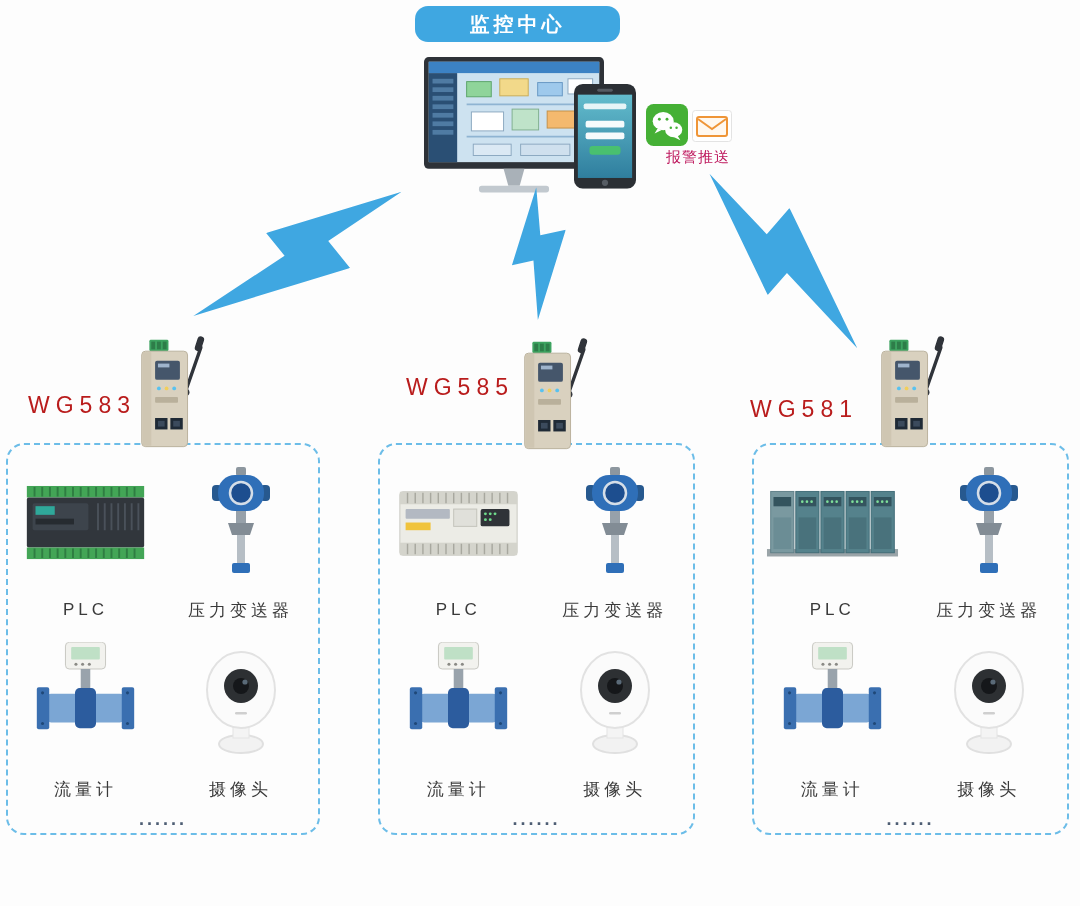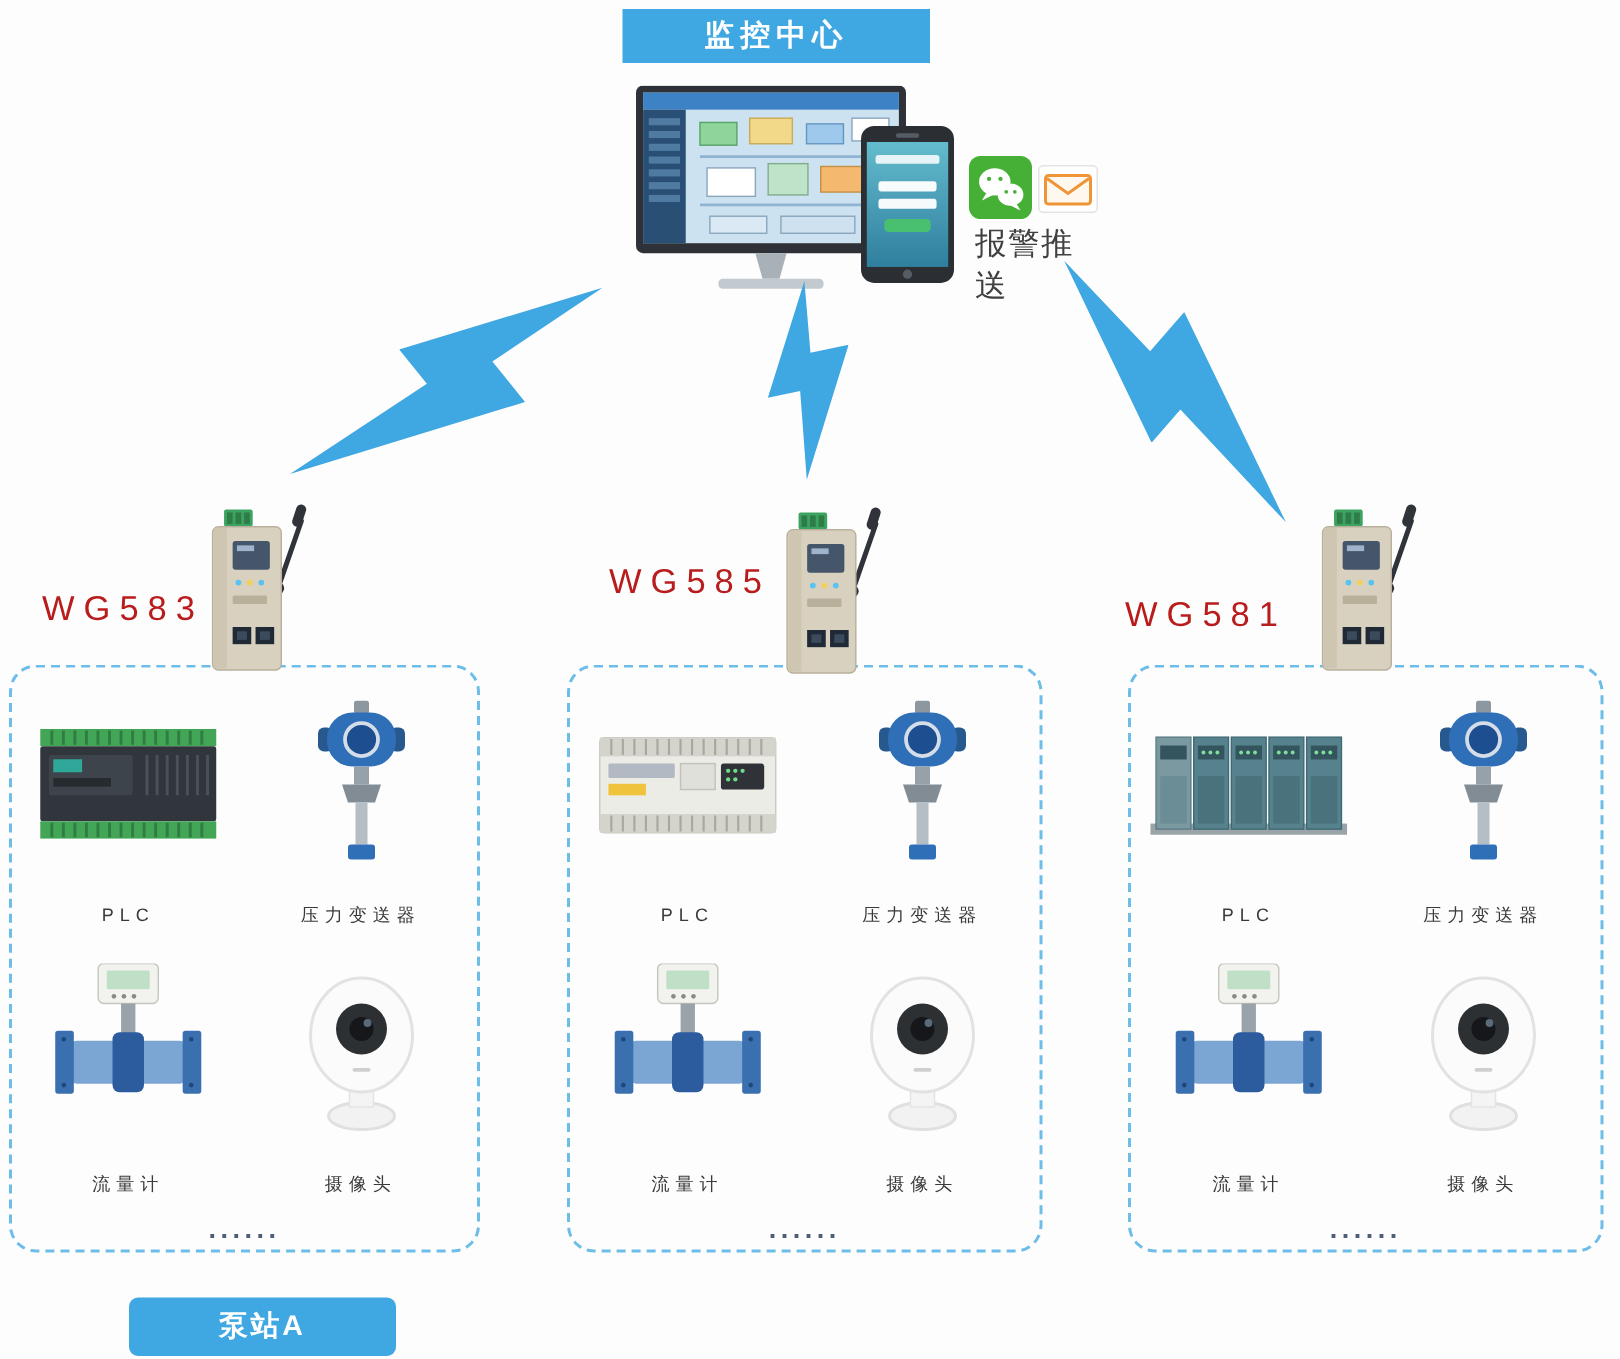--- a/index.html
+++ b/index.html
@@ -1,32 +1,32 @@
 <!DOCTYPE html>
 <html><head>
 <meta charset="utf-8">
 <style>
   *{box-sizing:border-box;margin:0;padding:0}
   html,body{background:#ffffff}
   body{font-family:"Liberation Sans","DejaVu Sans",sans-serif}
   .canvas{position:relative;width:1080px;height:906px;background:#fdfdfd;overflow:hidden;margin:0 auto}
 
   .pill{position:absolute;background:#3fa7e1;color:#fff;font-weight:bold;text-align:center}
-  .title-btn{left:415px;top:6px;width:205px;height:36px;line-height:36px;font-size:20px;letter-spacing:4px;border-radius:0}
+  .title-btn{left:415px;top:6px;width:205px;height:36px;line-height:36px;font-size:20px;letter-spacing:4px;border-radius:13px}
   .station-btn{top:865px;height:39px;line-height:39px;font-size:19px;letter-spacing:2px;border-radius:6px}
   .btn-a{left:86px;width:178px}
   .btn-b{left:437px;width:200px}
   .btn-n{left:846px;width:200px}
 
   .abs{position:absolute}
   .monitor{left:424px;top:57px;width:180px}
   .phone{left:574px;top:84px;width:62px;z-index:3}
   .wechat{left:646px;top:104px;width:42px}
   .mail{left:692px;top:110px;width:40px}
-  .alarm-label{position:absolute;left:650px;top:148px;width:80px;font-size:21px;color:#404040;letter-spacing:1px;text-align:left}
+  .alarm-label{position:absolute;left:650px;top:148px;width:80px;font-size:15px;color:#be185d;letter-spacing:1px;text-align:right}
 
   .bolt{position:absolute}
   .bolt-left{left:260px;top:137px;width:80px;height:240px;transform:rotate(51deg)}
   .bolt-center{left:510px;top:188px;width:60px;height:130px;transform:rotate(-12deg)}
   .bolt-right{left:746px;top:145px;width:80px;height:226px;transform:rotate(-49deg)}
 
   .router{position:absolute;width:105px;z-index:2}
   .router-a{left:115px;top:334px}
   .router-b{left:498px;top:336px}
   .router-n{left:855px;top:334px}
@@ -35,21 +35,21 @@
   .gw-a{left:28px;top:392px}
   .gw-b{left:406px;top:374px}
   .gw-n{left:750px;top:396px}
 
   .station-box{position:absolute;top:443px;height:392px;border:2px dashed #6cbde8;border-radius:18px;
     display:grid;grid-template-columns:1fr 1fr;grid-template-rows:132px 42px 138px 40px 24px;padding-top:12px;background:transparent}
   .box-a{left:6px;width:314px}
   .box-b{left:378px;width:317px}
   .box-n{left:752px;width:317px}
   .dev-cell{display:flex;align-items:center;justify-content:center}
-  .dev-label{align-self:center;text-align:center;font-size:12px;letter-spacing:4px;color:#3a3a3a}
+  .dev-label{align-self:center;text-align:center;font-size:17px;letter-spacing:4px;color:#3a3a3a}
   .ellipsis-row{grid-column:1/span 2;text-align:center;font-weight:bold;color:#4e5e74;font-size:18px;letter-spacing:3px}
 </style>
 </head>
 <body>
 
 <svg width="0" height="0" style="position:absolute" aria-hidden="true">
   <defs>
     <linearGradient id="phoneGrad" x1="0" y1="0" x2="0" y2="1">
       <stop offset="0" stop-color="#63bccd"></stop>
       <stop offset="1" stop-color="#2f7e9e"></stop>
@@ -363,15 +363,14 @@
     <div class="dev-cell">
       <svg width="92" height="112" viewBox="0 0 92 112">
           <use href="#sym-camera"></use>
         </svg>
     </div>
     <div class="dev-label">流量计</div>
     <div class="dev-label">摄像头</div>
     <div class="ellipsis-row">......</div>
   </div>
 
-  <div class="pill station-btn btn-a">泵站A</div>
 
 </div>
 
 </body></html>

